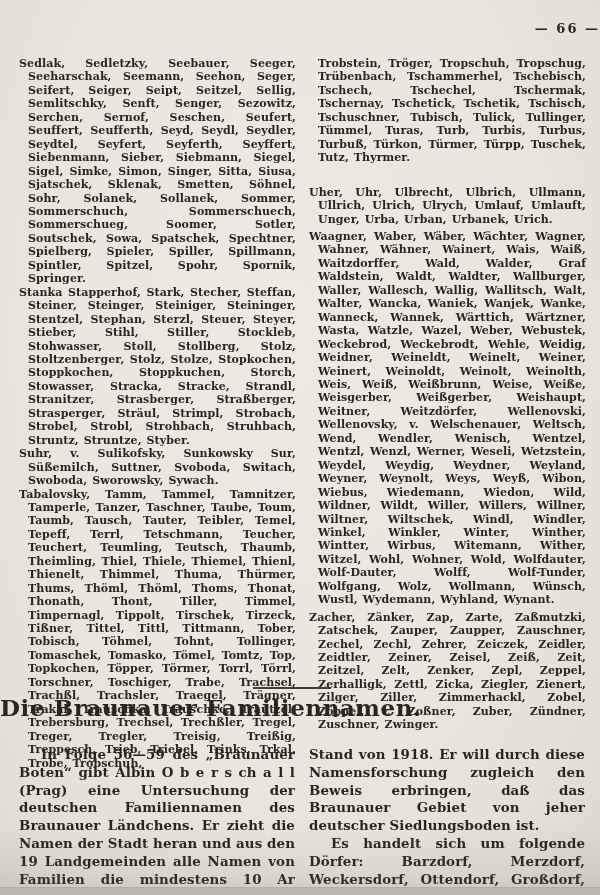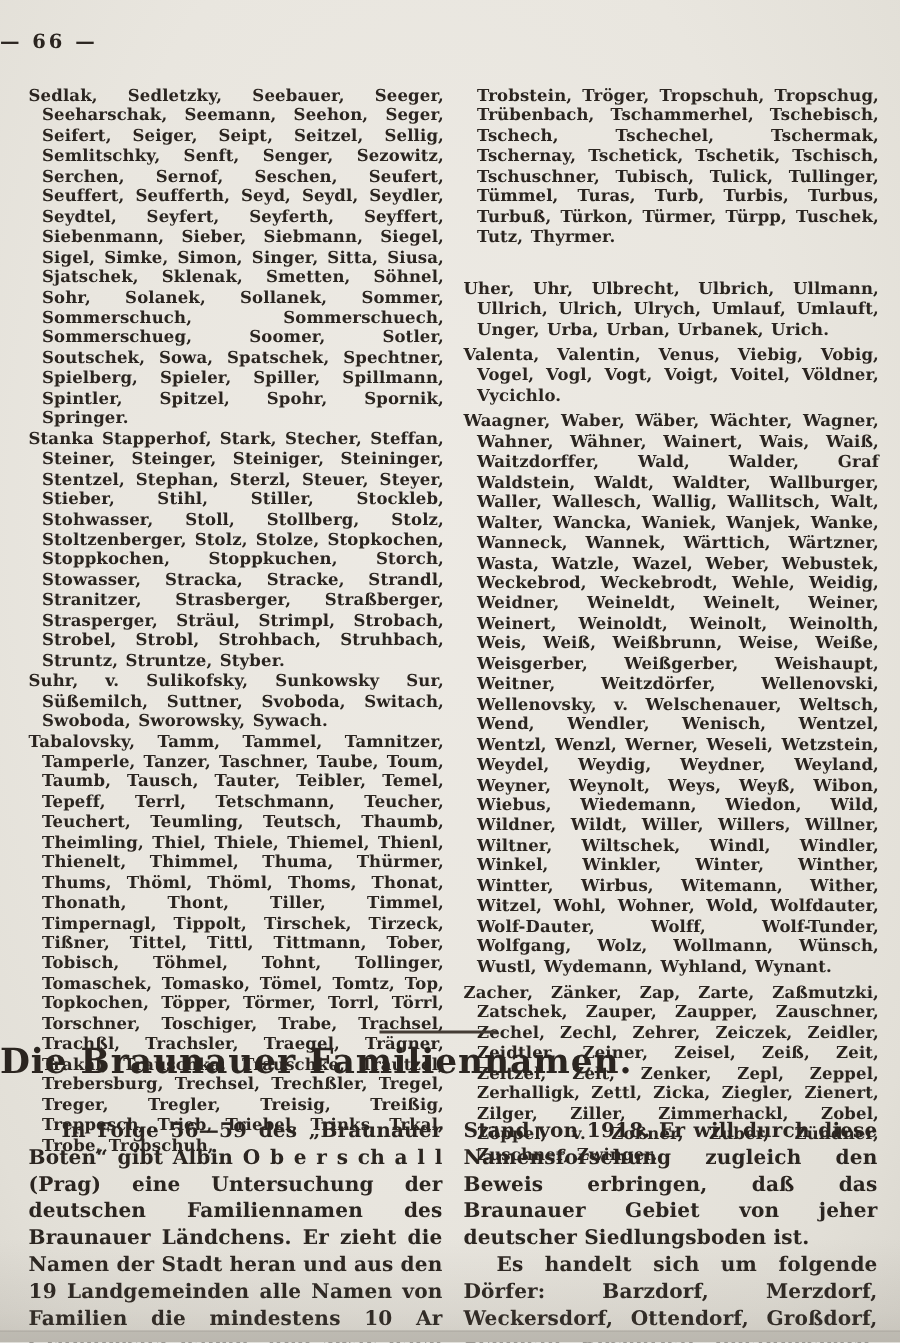--- a/index.html
+++ b/index.html
@@ -21,21 +21,21 @@
     height: 70px;
     pointer-events: none;
     background: linear-gradient(to bottom, rgba(110,104,94,0) 0%, rgba(110,104,94,0.10) 70%, rgba(110,104,94,0.18) 100%);
   }
 
   .page-number {
     position: absolute;
     top: 21px;
     left: 0;
     width: 100%;
-    text-align: left;
+    text-align: right;
     font-size: 13px;
     font-weight: bold;
     letter-spacing: 2px;
   }
 
   .names-wrap {
     position: absolute;
     top: 57px;
     left: 19px;
     width: 567px;
@@ -115,21 +115,20 @@
 <div class="names-wrap">
   <div class="names-col names-col-left">
       <p>Sedlak, Sedletzky, Seebauer, Seeger, Seeharschak, Seemann, Seehon, Seger, Seifert, Seiger, Seipt, Seitzel, Sellig, Semlitschky, Senft, Senger, Sezowitz, Serchen, Sernof, Seschen, Seufert, Seuffert, Seufferth, Seyd, Seydl, Seydler, Seydtel, Seyfert, Seyferth, Seyffert, Siebenmann, Sieber, Siebmann, Siegel, Sigel, Simke, Simon, Singer, Sitta, Siusa, Sjatschek, Sklenak, Smetten, Söhnel, Sohr, Solanek, Sollanek, Sommer, Sommerschuch, Sommerschuech, Sommerschueg, Soomer, Sotler, Soutschek, Sowa, Spatschek, Spechtner, Spielberg, Spieler, Spiller, Spillmann, Spintler, Spitzel, Spohr, Spornik, Springer.</p>
       <p>Stanka Stapperhof, Stark, Stecher, Steffan, Steiner, Steinger, Steiniger, Steininger, Stentzel, Stephan, Sterzl, Steuer, Steyer, Stieber, Stihl, Stiller, Stockleb, Stohwasser, Stoll, Stollberg, Stolz, Stoltzenberger, Stolz, Stolze, Stopkochen, Stoppkochen, Stoppkuchen, Storch, Stowasser, Stracka, Stracke, Strandl, Stranitzer, Strasberger, Straßberger, Strasperger, Sträul, Strimpl, Strobach, Strobel, Strobl, Strohbach, Struhbach, Struntz, Struntze, Styber.</p>
       <p>Suhr, v. Sulikofsky, Sunkowsky Sur, Süßemilch, Suttner, Svoboda, Switach, Swoboda, Sworowsky, Sywach.</p>
       <p>Tabalovsky, Tamm, Tammel, Tamnitzer, Tamperle, Tanzer, Taschner, Taube, Toum, Taumb, Tausch, Tauter, Teibler, Temel, Tepeff, Terrl, Tetschmann, Teucher, Teuchert, Teumling, Teutsch, Thaumb, Theimling, Thiel, Thiele, Thiemel, Thienl, Thienelt, Thimmel, Thuma, Thürmer, Thums, Thöml, Thöml, Thoms, Thonat, Thonath, Thont, Tiller, Timmel, Timpernagl, Tippolt, Tirschek, Tirzeck, Tißner, Tittel, Tittl, Tittmann, Tober, Tobisch, Töhmel, Tohnt, Tollinger, Tomaschek, Tomasko, Tömel, Tomtz, Top, Topkochen, Töpper, Törmer, Torrl, Törrl, Torschner, Toschiger, Trabe, Trachsel, Trachßl, Trachsler, Traegel, Trägner, Trakal, Trauschka, Trauschke, Trautzel, Trebersburg, Trechsel, Trechßler, Tregel, Treger, Tregler, Treisig, Treißig, Treppesch, Trieb, Triebel, Trinks, Trkal, Trobe, Trobschuh,</p>
     </div>
   <div class="names-col names-col-right">
       <p class="cont">Trobstein, Tröger, Tropschuh, Tropschug, Trübenbach, Tschammerhel, Tschebisch, Tschech, Tschechel, Tschermak, Tschernay, Tschetick, Tschetik, Tschisch, Tschuschner, Tubisch, Tulick, Tullinger, Tümmel, Turas, Turb, Turbis, Turbus, Turbuß, Türkon, Türmer, Türpp, Tuschek, Tutz, Thyrmer.</p>
       <p>Uher, Uhr, Ulbrecht, Ulbrich, Ullmann, Ullrich, Ulrich, Ulrych, Umlauf, Umlauft, Unger, Urba, Urban, Urbanek, Urich.</p>
-      <p>Valenta, Valentin, Venus, Viebig, Vobig, Vogel, Vogl, Vogt, Voigt, Voitel, Völdner, Vycichlo.</p>
       <p>Waagner, Waber, Wäber, Wächter, Wagner, Wahner, Wähner, Wainert, Wais, Waiß, Waitzdorffer, Wald, Walder, Graf Waldstein, Waldt, Waldter, Wallburger, Waller, Wallesch, Wallig, Wallitsch, Walt, Walter, Wancka, Waniek, Wanjek, Wanke, Wanneck, Wannek, Wärttich, Wärtzner, Wasta, Watzle, Wazel, Weber, Webustek, Weckebrod, Weckebrodt, Wehle, Weidig, Weidner, Weineldt, Weinelt, Weiner, Weinert, Weinoldt, Weinolt, Weinolth, Weis, Weiß, Weißbrunn, Weise, Weiße, Weisgerber, Weißgerber, Weishaupt, Weitner, Weitzdörfer, Wellenovski, Wellenovsky, v. Welschenauer, Weltsch, Wend, Wendler, Wenisch, Wentzel, Wentzl, Wenzl, Werner, Weseli, Wetzstein, Weydel, Weydig, Weydner, Weyland, Weyner, Weynolt, Weys, Weyß, Wibon, Wiebus, Wiedemann, Wiedon, Wild, Wildner, Wildt, Willer, Willers, Willner, Wiltner, Wiltschek, Windl, Windler, Winkel, Winkler, Winter, Winther, Wintter, Wirbus, Witemann, Wither, Witzel, Wohl, Wohner, Wold, Wolfdauter, Wolf-Dauter, Wolff, Wolf-Tunder, Wolfgang, Wolz, Wollmann, Wünsch, Wustl, Wydemann, Wyhland, Wynant.</p>
       <p>Zacher, Zänker, Zap, Zarte, Zaßmutzki, Zatschek, Zauper, Zaupper, Zauschner, Zechel, Zechl, Zehrer, Zeiczek, Zeidler, Zeidtler, Zeiner, Zeisel, Zeiß, Zeit, Zeitzel, Zelt, Zenker, Zepl, Zeppel, Zerhalligk, Zettl, Zicka, Ziegler, Zienert, Zilger, Ziller, Zimmerhackl, Zobel, Zöppel, v. Zoßner, Zuber, Zündner, Zuschner, Zwinger.</p>
     </div>
 </div>
 
 <div class="section-divider"></div>
 
 <div class="article-heading">Die Braunauer Familiennamen.</div>
 
 <div class="article-wrap">

